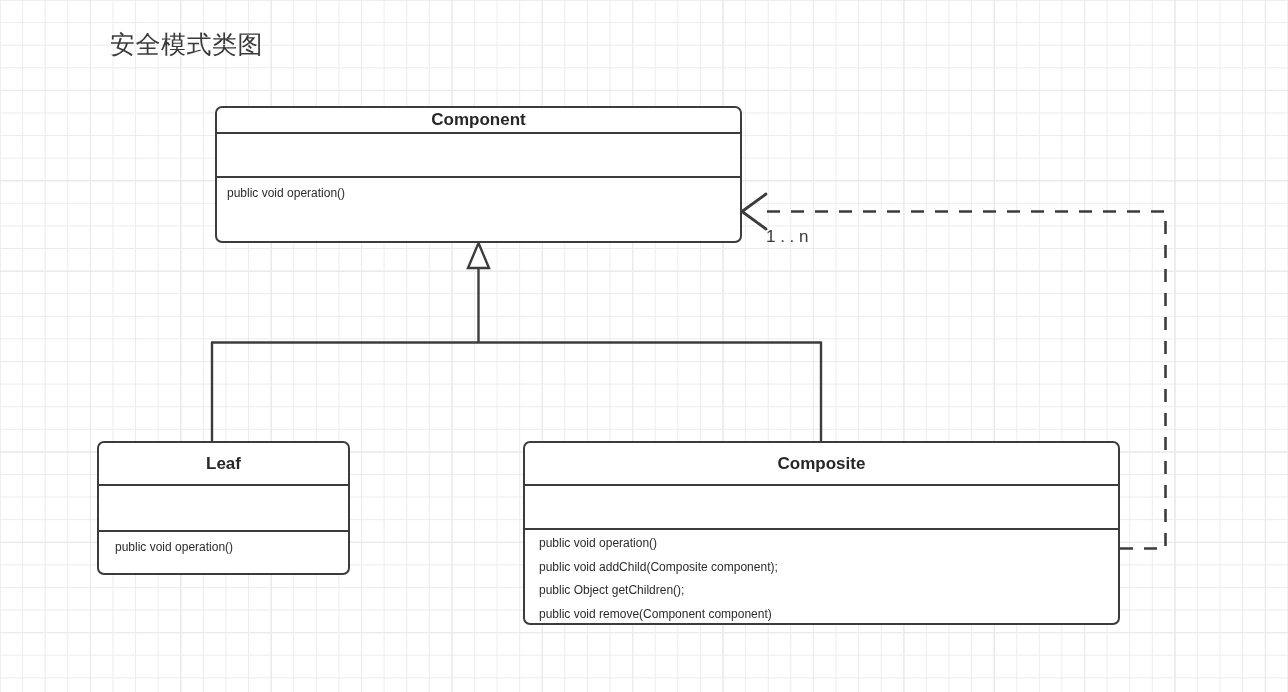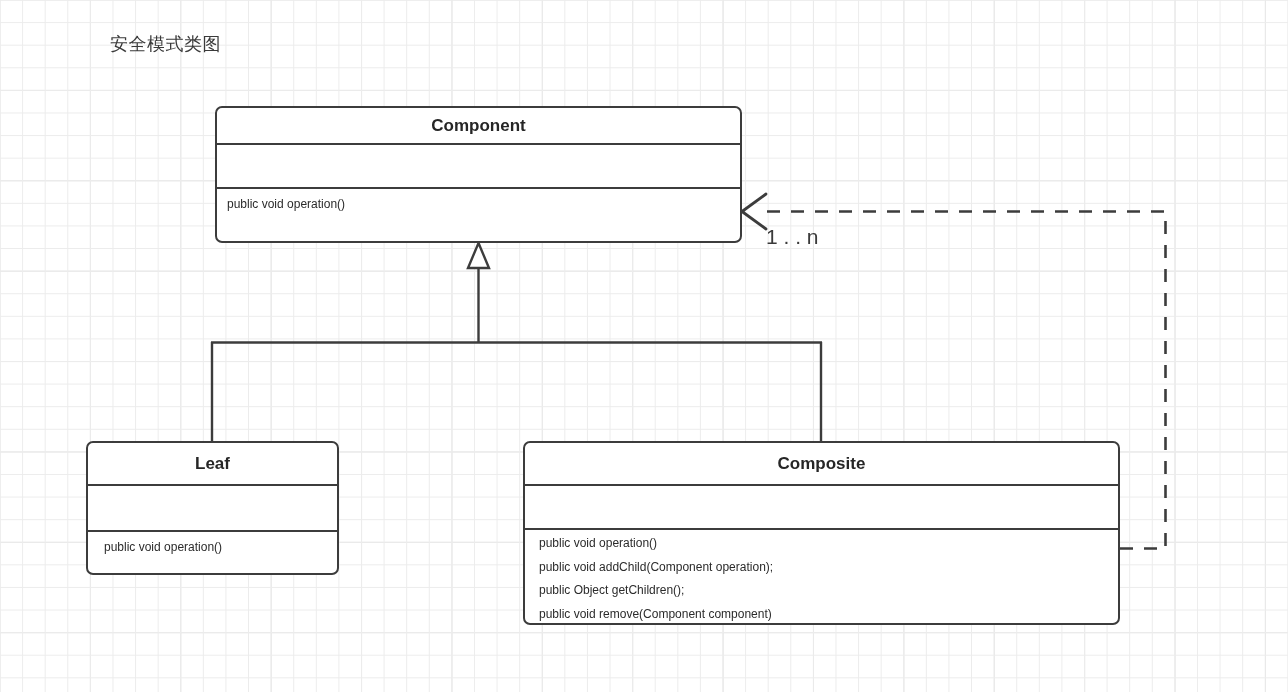--- a/index.html
+++ b/index.html
@@ -31,21 +31,21 @@
       90.4px 90.4px,
       90.4px 90.4px;
     background-position: -0.5px -0.5px, -0.5px -0.5px, -0.5px -0.5px, -0.5px -0.5px;
   }
 
   
   #diagram-title {
     position: absolute;
     left: 110px;
     top: 27px;
-    font-size: 18px;
+    font-size: 25px;
     line-height: 34px;
     color: #3a3a3a;
     white-space: nowrap;
     letter-spacing: 0.5px;
   }
 
   
   .uml-class {
     position: absolute;
     box-sizing: border-box;
@@ -78,25 +78,25 @@
     font-size: 12px;
     color: #2b2b2b;
   }
   .uml-ops .op-line {
     line-height: 23.5px;
     white-space: nowrap;
   }
 
   
   #class-component { left: 215px; top: 106px;  width: 527px; height: 137px; }
-  #class-component .uml-name  { height: 35px; }
+  #class-component .uml-name  { height: 24px; }
   #class-component .uml-attrs { height: 42px; }
   #class-component .uml-ops   { height: 46px; }
 
-  #class-leaf { left: 86px; top: 441px; width: 253px; height: 134px; }
+  #class-leaf { left: 97px; top: 441px; width: 253px; height: 134px; }
   #class-leaf .uml-name  { height: 41px; }
   #class-leaf .uml-attrs { height: 44px; }
   #class-leaf .uml-ops   { height: 42px; padding-left: 16px; }
 
   #class-composite { left: 523px; top: 441px; width: 597px; height: 184px; }
   #class-composite .uml-name  { height: 41px; }
   #class-composite .uml-attrs { height: 42px; }
   #class-composite .uml-ops   { height: 94px; padding-left: 14px; padding-top: 2px; }
 
   
@@ -108,21 +108,21 @@
     height: 692px;
     z-index: 2;
     pointer-events: none;
   }
 
   
   #multiplicity-label {
     position: absolute;
     left: 766px;
     top: 224px;
-    font-size: 21px;
+    font-size: 17px;
     line-height: 26px;
     color: #3a3a3a;
     white-space: pre;
     z-index: 6;
   }
 </style>
 </head>
 <body>
 
 <div id="canvas">
@@ -173,19 +173,19 @@
     </div>
   </div>
 
   <div class="uml-class" id="class-composite">
     <div class="uml-name">Composite</div>
     <div class="uml-divider"></div>
     <div class="uml-attrs"></div>
     <div class="uml-divider"></div>
     <div class="uml-ops">
       <div class="op-line">public void operation()</div>
-      <div class="op-line">public void addChild(Component operation);</div>
+      <div class="op-line">public void addChild(Composite component);</div>
       <div class="op-line">public Object getChildren();</div>
       <div class="op-line">public void remove(Component component)</div>
     </div>
   </div>
 
 </div>
 
 </body></html>

